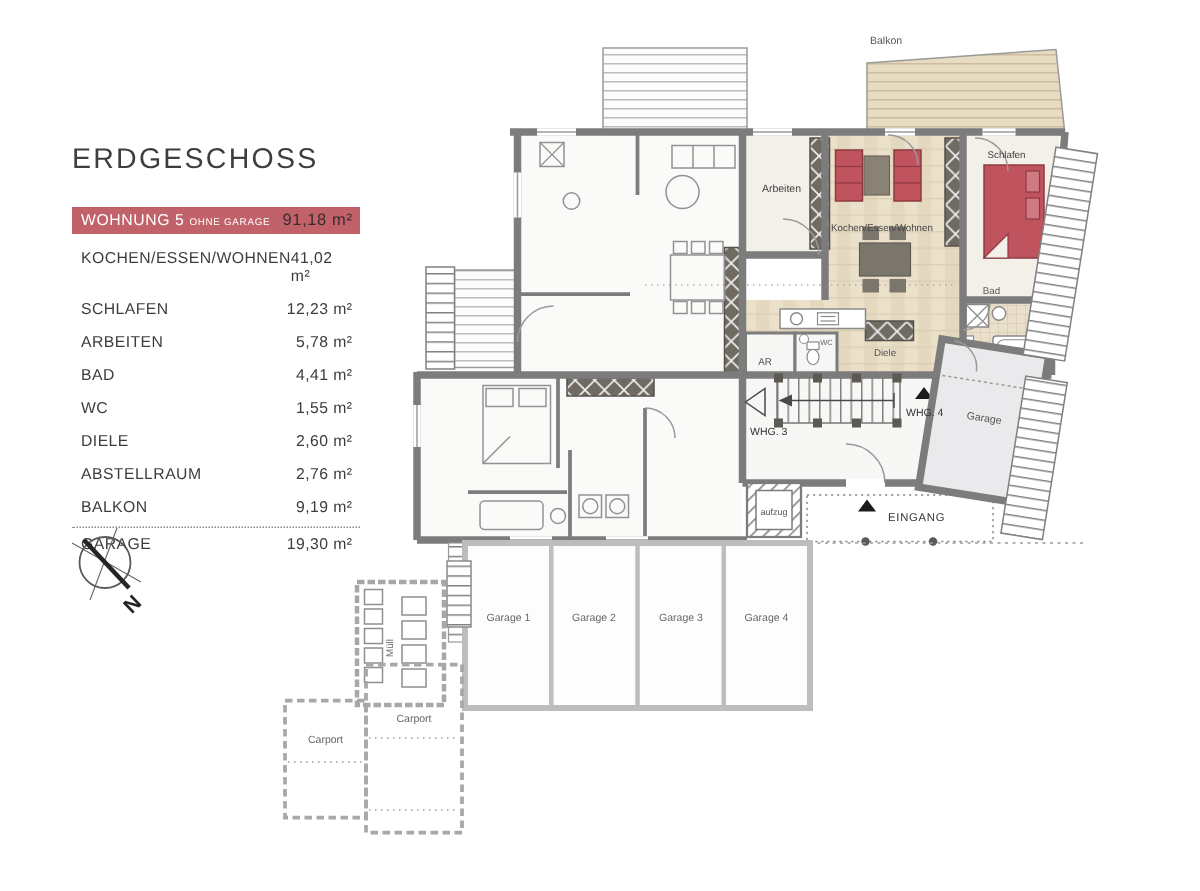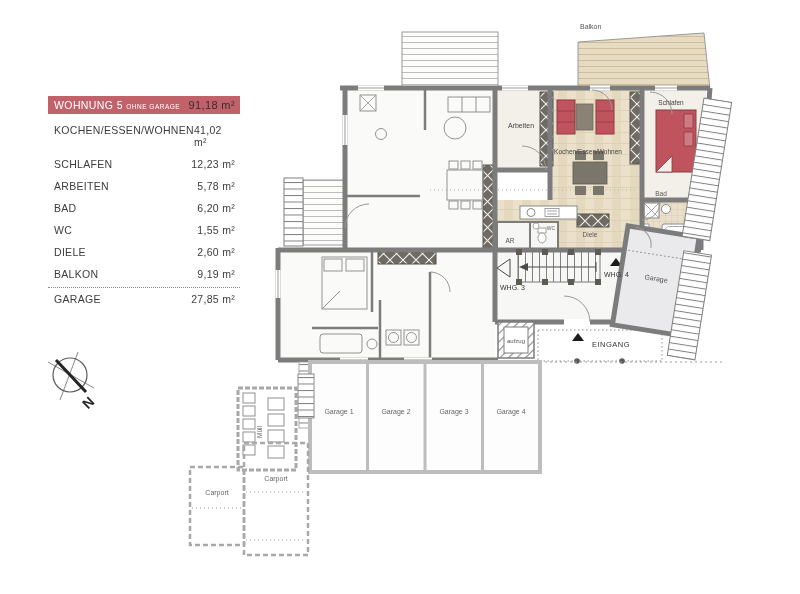--- a/index.html
+++ b/index.html
@@ -16,20 +16,21 @@
        letter-spacing:.3px;padding:5px 5px 5px 6px;color:#3c3c3c;}
   .legend-sep{border-top:1px dotted #8a8a8a;margin:2px 0 0 0;}
   svg{font-family:"Liberation Sans",sans-serif;}
   .plan{position:absolute;left:0;top:0;}
   .compass{position:absolute;left:40px;top:348px;}
 </style>
 </head>
 <body>
 
 <div class="legend">
+  <div class="legend-title">ERDGESCHOSS</div>
 
   <div class="legend-highlight">
     <span>
       <span>WOHNUNG 5</span>
       <span class="hl-suffix">OHNE GARAGE</span>
     </span>
     <span class="hl-area">91,18 m²</span>
   </div>
 
   <div class="legend-row">
@@ -39,38 +40,42 @@
   <div class="legend-row">
     <span>SCHLAFEN</span>
     <span>12,23 m²</span>
   </div>
   <div class="legend-row">
     <span>ARBEITEN</span>
     <span>5,78 m²</span>
   </div>
   <div class="legend-row">
     <span>BAD</span>
-    <span>6,20 m²</span>
+    <span>4,41 m²</span>
   </div>
   <div class="legend-row">
     <span>WC</span>
     <span>1,55 m²</span>
   </div>
   <div class="legend-row">
     <span>DIELE</span>
     <span>2,60 m²</span>
   </div>
   <div class="legend-row">
+    <span>ABSTELLRAUM</span>
+    <span>2,76 m²</span>
+  </div>
+  <div class="legend-row">
     <span>BALKON</span>
     <span>9,19 m²</span>
   </div>
   <div class="legend-sep"></div>
   <div class="legend-row">
     <span>GARAGE</span>
-    <span>27,85 m²</span>
+    <span>19,30 m²</span>
   </div>
 </div>
 
 <svg class="compass" width="70" height="72" viewBox="0 0 70 72">
   <line x1="8" y1="14" x2="54" y2="40" stroke="#6a6a6a" stroke-width="0.8"></line>
   <line x1="38" y1="4" x2="20" y2="52" stroke="#6a6a6a" stroke-width="0.8"></line>
   <circle cx="30" cy="27" r="17" fill="none" stroke="#5a5a5a" stroke-width="1.2"></circle>
   <line x1="16" y1="12" x2="46" y2="44" stroke="#242424" stroke-width="3"></line>
   <text x="44" y="60" font-size="14" font-weight="bold" fill="#242424" transform="rotate(-44 48 56)">N</text>
 </svg>

